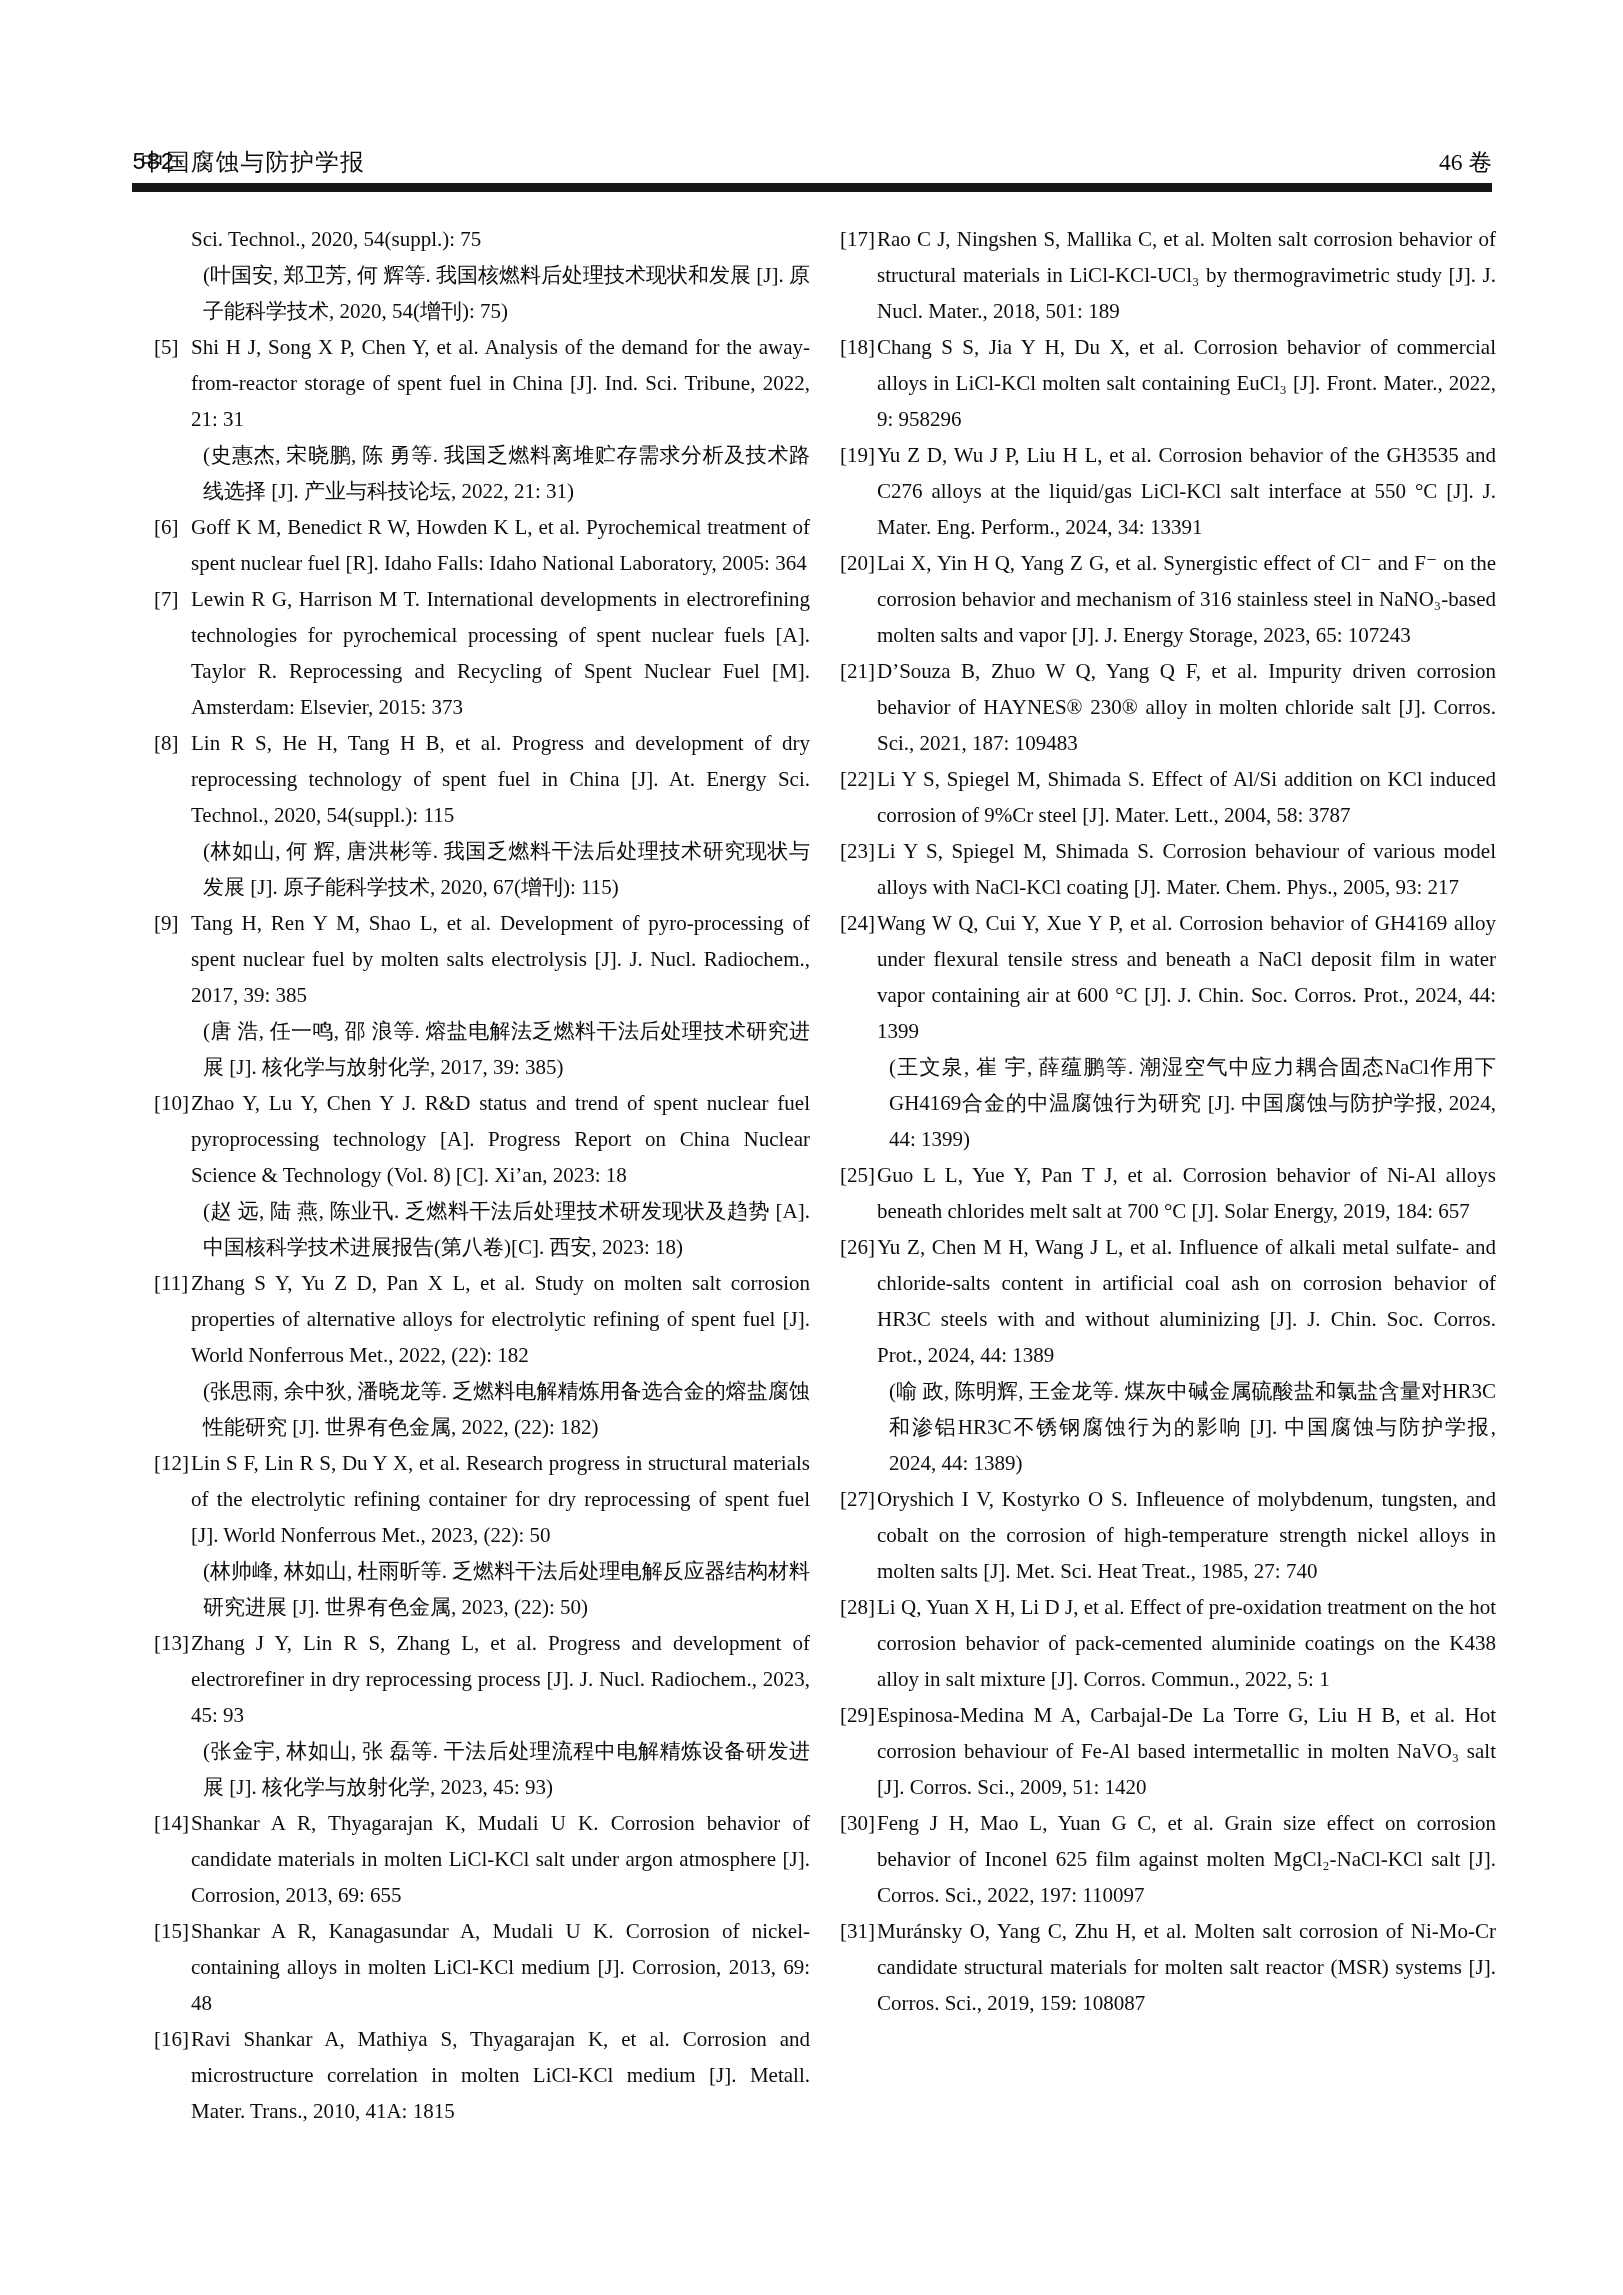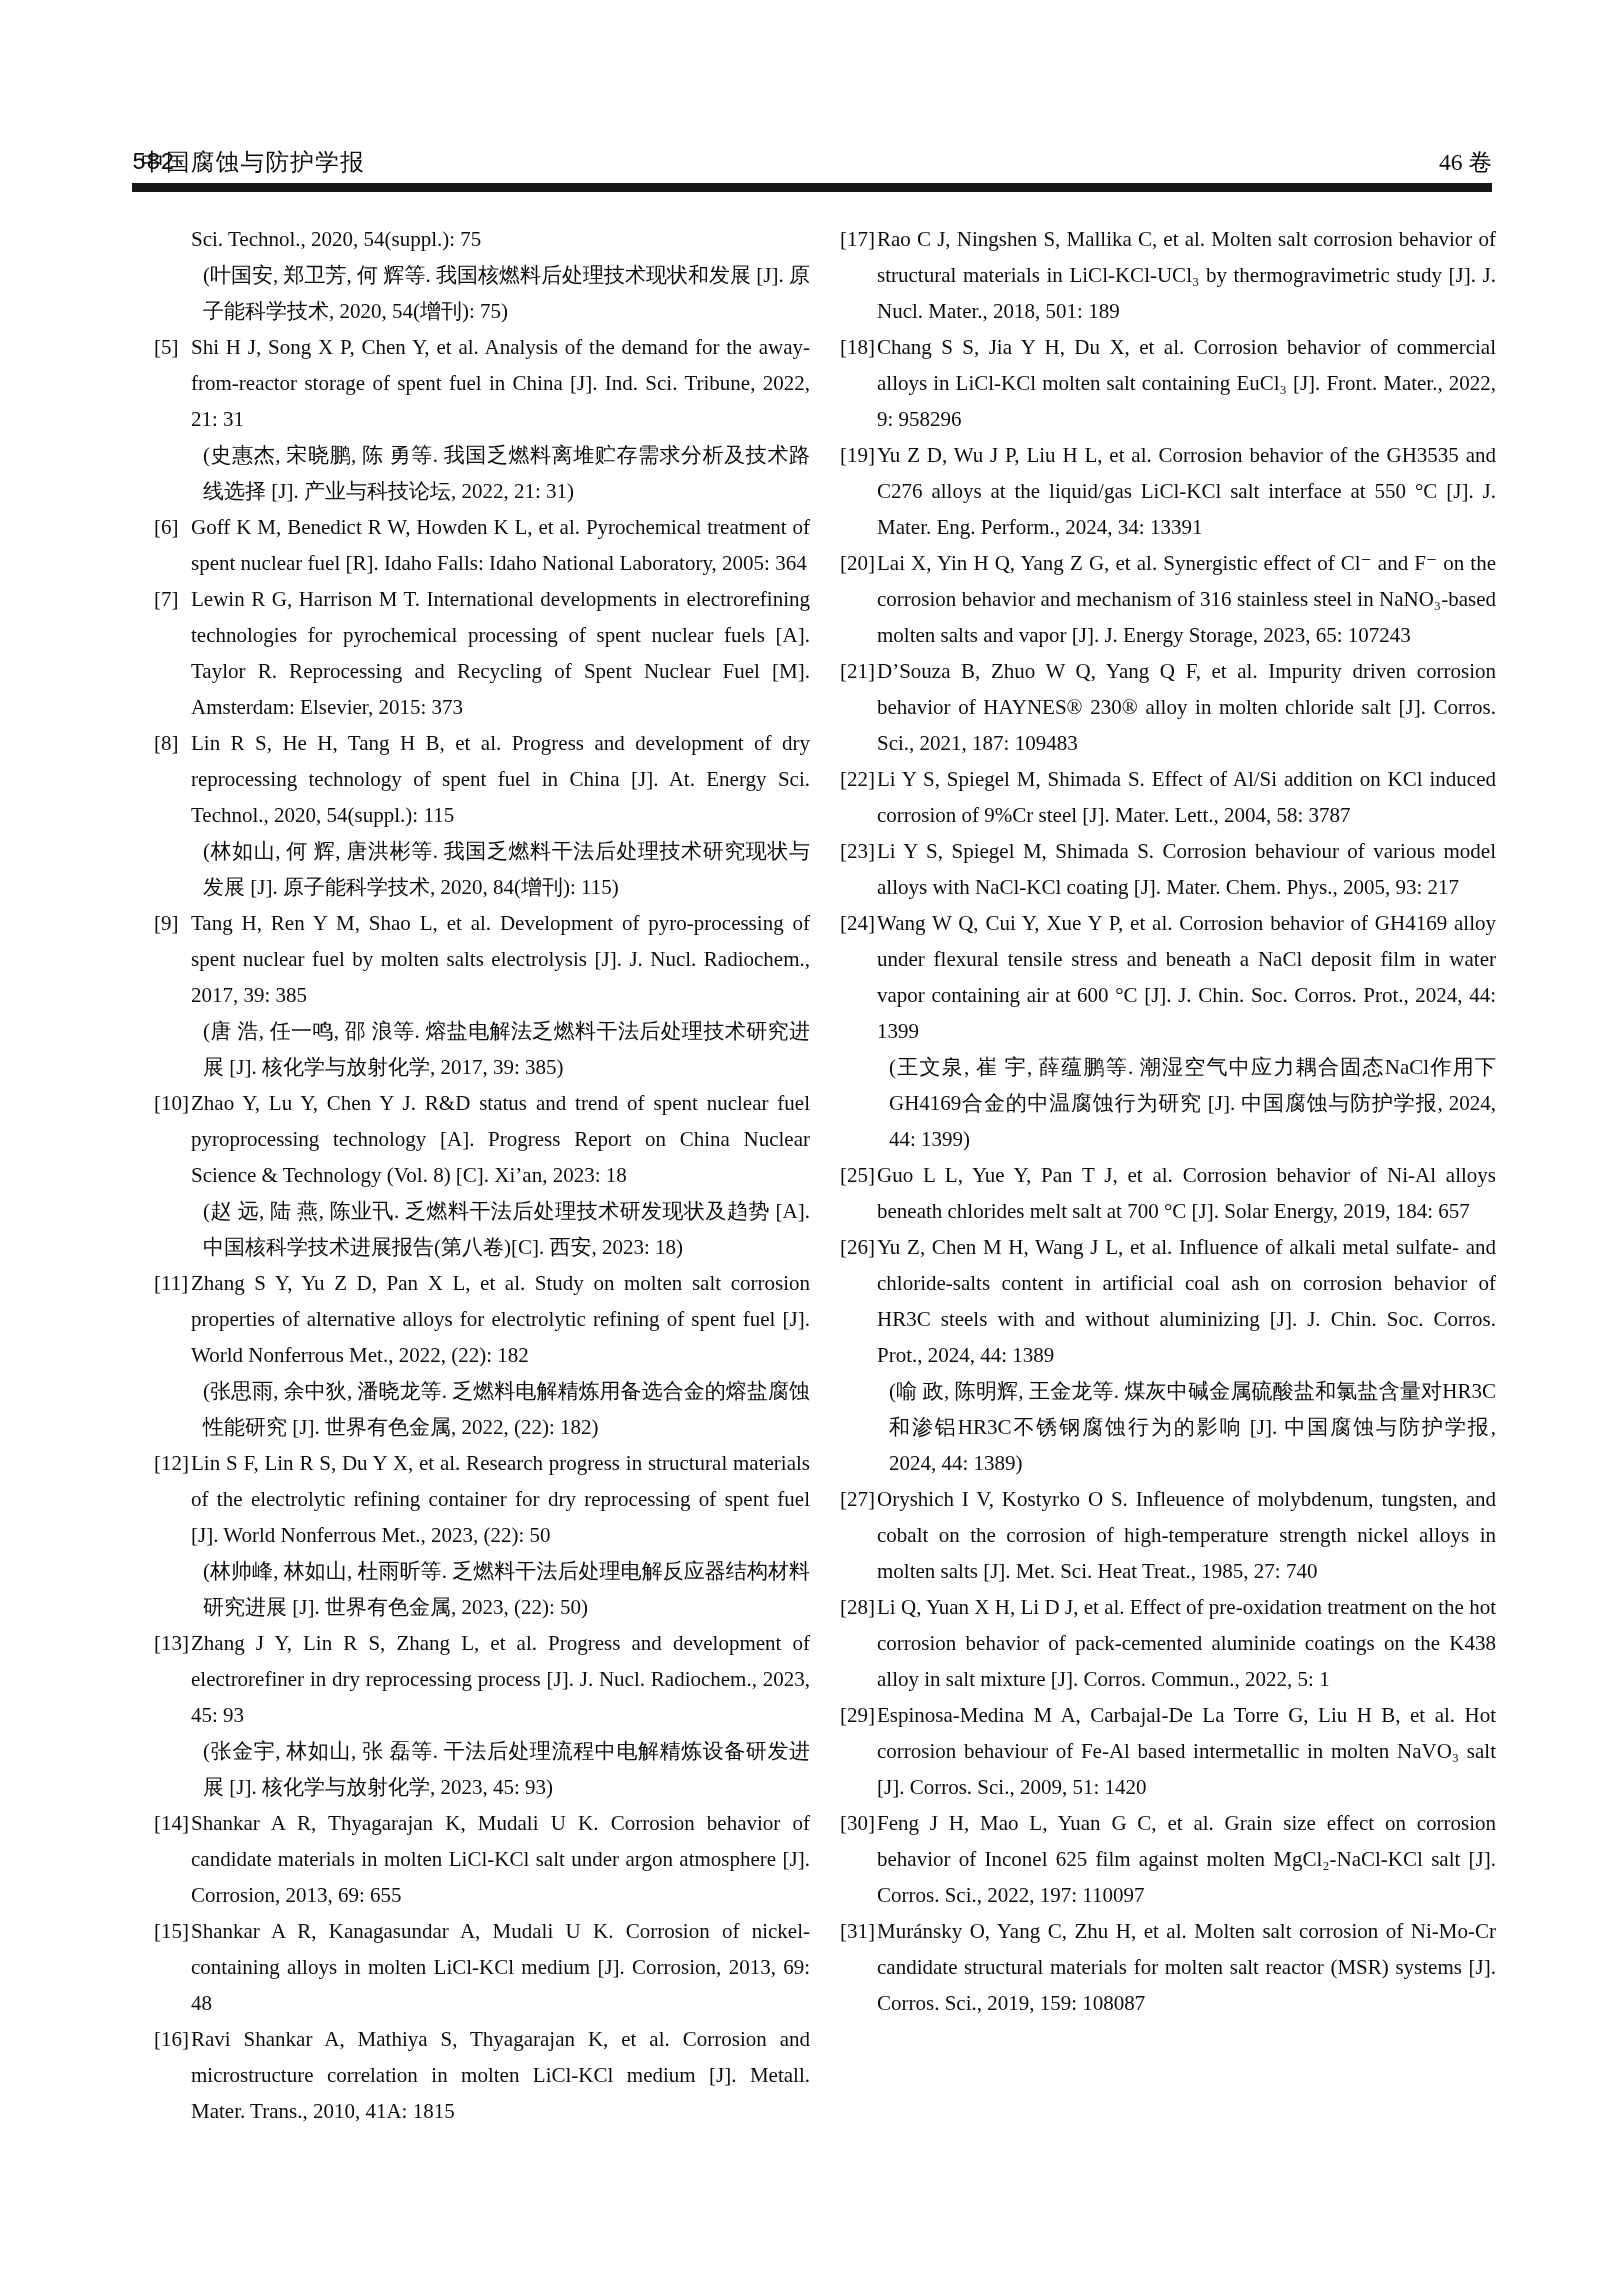--- a/index.html
+++ b/index.html
@@ -95,21 +95,21 @@
 <div class="columns">
   <div class="col" id="col-left">
   <div class="ref"><span class="num"></span><span class="en">Sci. Technol., 2020, 54(suppl.): 75</span><div class="zh">(叶国安, 郑卫芳, 何 辉等. 我国核燃料后处理技术现状和发展 [J]. 原子能科学技术, 2020, 54(增刊): 75)</div></div>
 
   <div class="ref"><span class="num">[5]</span><span class="en">Shi H J, Song X P, Chen Y, et al. Analysis of the demand for the away-from-reactor storage of spent fuel in China [J]. Ind. Sci. Tribune, 2022, 21: 31</span><div class="zh">(史惠杰, 宋晓鹏, 陈 勇等. 我国乏燃料离堆贮存需求分析及技术路线选择 [J]. 产业与科技论坛, 2022, 21: 31)</div></div>
 
   <div class="ref"><span class="num">[6]</span><span class="en">Goff K M, Benedict R W, Howden K L, et al. Pyrochemical treatment of spent nuclear fuel [R]. Idaho Falls: Idaho National Laboratory, 2005: 364</span></div>
 
   <div class="ref"><span class="num">[7]</span><span class="en">Lewin R G, Harrison M T. International developments in electrorefining technologies for pyrochemical processing of spent nuclear fuels [A]. Taylor R. Reprocessing and Recycling of Spent Nuclear Fuel [M]. Amsterdam: Elsevier, 2015: 373</span></div>
 
-  <div class="ref"><span class="num">[8]</span><span class="en">Lin R S, He H, Tang H B, et al. Progress and development of dry reprocessing technology of spent fuel in China [J]. At. Energy Sci. Technol., 2020, 54(suppl.): 115</span><div class="zh">(林如山, 何 辉, 唐洪彬等. 我国乏燃料干法后处理技术研究现状与发展 [J]. 原子能科学技术, 2020, 84(增刊): 115)</div></div>
+  <div class="ref"><span class="num">[8]</span><span class="en">Lin R S, He H, Tang H B, et al. Progress and development of dry reprocessing technology of spent fuel in China [J]. At. Energy Sci. Technol., 2020, 54(suppl.): 115</span><div class="zh">(林如山, 何 辉, 唐洪彬等. 我国乏燃料干法后处理技术研究现状与发展 [J]. 原子能科学技术, 2020, 67(增刊): 115)</div></div>
 
   <div class="ref"><span class="num">[9]</span><span class="en">Tang H, Ren Y M, Shao L, et al. Development of pyro-processing of spent nuclear fuel by molten salts electrolysis [J]. J. Nucl. Radiochem., 2017, 39: 385</span><div class="zh">(唐 浩, 任一鸣, 邵 浪等. 熔盐电解法乏燃料干法后处理技术研究进展 [J]. 核化学与放射化学, 2017, 39: 385)</div></div>
 
   <div class="ref"><span class="num">[10]</span><span class="en">Zhao Y, Lu Y, Chen Y J. R&amp;D status and trend of spent nuclear fuel pyroprocessing technology [A]. Progress Report on China Nuclear Science &amp; Technology (Vol. 8) [C]. Xi’an, 2023: 18</span><div class="zh">(赵 远, 陆 燕, 陈业卂. 乏燃料干法后处理技术研发现状及趋势 [A]. 中国核科学技术进展报告(第八卷)[C]. 西安, 2023: 18)</div></div>
 
   <div class="ref"><span class="num">[11]</span><span class="en">Zhang S Y, Yu Z D, Pan X L, et al. Study on molten salt corrosion properties of alternative alloys for electrolytic refining of spent fuel [J]. World Nonferrous Met., 2022, (22): 182</span><div class="zh">(张思雨, 余中狄, 潘晓龙等. 乏燃料电解精炼用备选合金的熔盐腐蚀性能研究 [J]. 世界有色金属, 2022, (22): 182)</div></div>
 
   <div class="ref"><span class="num">[12]</span><span class="en">Lin S F, Lin R S, Du Y X, et al. Research progress in structural materials of the electrolytic refining container for dry reprocessing of spent fuel [J]. World Nonferrous Met., 2023, (22): 50</span><div class="zh">(林帅峰, 林如山, 杜雨昕等. 乏燃料干法后处理电解反应器结构材料研究进展 [J]. 世界有色金属, 2023, (22): 50)</div></div>
 
   <div class="ref"><span class="num">[13]</span><span class="en">Zhang J Y, Lin R S, Zhang L, et al. Progress and development of electrorefiner in dry reprocessing process [J]. J. Nucl. Radiochem., 2023, 45: 93</span><div class="zh">(张金宇, 林如山, 张 磊等. 干法后处理流程中电解精炼设备研发进展 [J]. 核化学与放射化学, 2023, 45: 93)</div></div>

